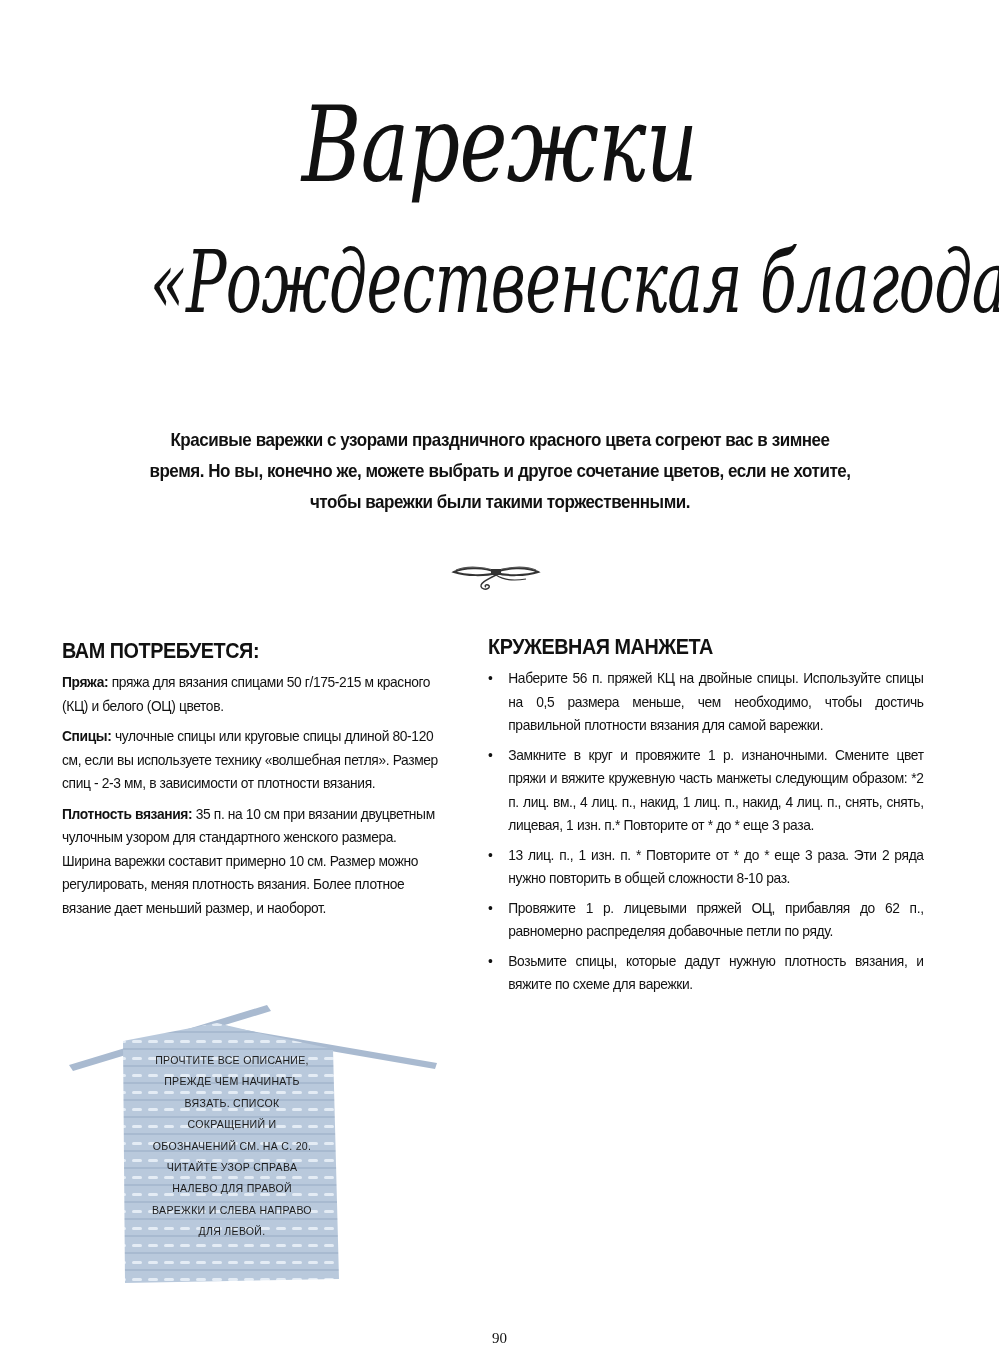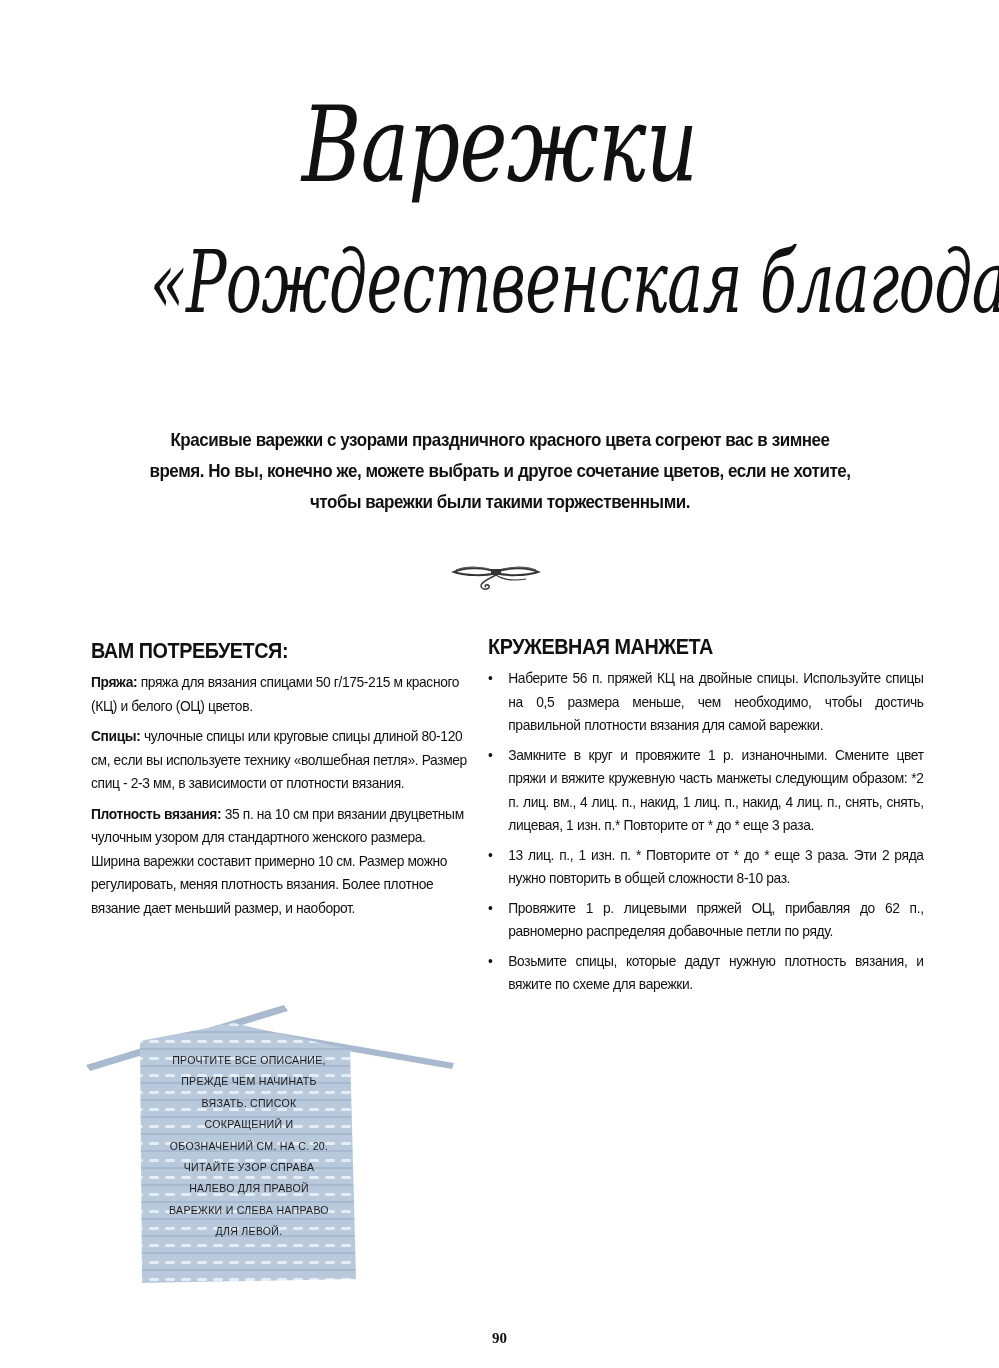--- a/index.html
+++ b/index.html
@@ -14,49 +14,49 @@
     }
     .title-1 { top: 80px; font-size: 104px; line-height: 130px; transform: scaleX(0.78); }
     .title-2 { top: 222px; font-size: 86px; line-height: 120px; transform: scaleX(0.70); white-space: nowrap; }
     .intro {
       position: absolute; left: 110px; width: 780px; top: 424px; text-align: center;
       font-family: "Liberation Sans", sans-serif; font-weight: bold; font-size: 18.5px;
       line-height: 31px; letter-spacing: -0.5px; transform: scaleX(0.92); transform-origin: center top;
     }
     .ornament { position: absolute; left: 446px; top: 560px; width: 100px; height: 34px; }
     .col { position: absolute; font-family: "Liberation Sans", sans-serif; }
-    .col-left { left: 62px; top: 636px; width: 380px; margin-left: 29px; }
+    .col-left { left: 62px; top: 636px; width: 380px; }
     .col-right { left: 488px; top: 632px; width: 430px; }
     .h2 {
       font-weight: bold; font-size: 22px; line-height: 30px; margin: 0 0 4px 0;
       letter-spacing: -0.5px; transform: scaleX(0.9); transform-origin: left;
     }
     .para {
       font-size: 15px; line-height: 23.5px; margin: 0 0 7px 0; letter-spacing: -0.4px;
       transform: scaleX(0.92); transform-origin: left top; width: 108%;
     }
     .para b { font-weight: bold; }
     ul.steps { list-style: none; padding: 0; margin: 0; }
     ul.steps li {
       position: relative; padding-left: 22px; font-size: 15px; line-height: 23.5px;
       margin-bottom: 6px; letter-spacing: -0.4px; text-align: justify;
       transform: scaleX(0.92); transform-origin: left top; width: 105%;
     }
     ul.steps li .bullet { position: absolute; left: 0; top: 0; }
-    .photo { position: absolute; left: 84px; top: 965px; width: 380px; height: 330px; }
+    .photo { position: absolute; left: 67px; top: 965px; width: 380px; height: 330px; }
     .photo svg { position: absolute; left: 0; top: 0; }
     .note {
       position: absolute; left: 150px; top: 1050px; width: 190px; text-align: center;
       font-family: "Liberation Sans", sans-serif; font-size: 11.5px; line-height: 21.4px;
       color: #1c1c1c; font-variant: small-caps; letter-spacing: 0.3px; text-transform: uppercase;
       transform: scaleX(0.92);
     }
     .page-number {
       position: absolute; left: 0; width: 999px; top: 1330px; text-align: center;
-      font-family: "Liberation Serif", serif; font-size: 15px; color: #111; font-weight: bold;
+      font-family: "Liberation Serif", serif; font-size: 15px; color: #111;
     }
   </style>
 </head>
 <body>
 
 <div>
 
   <div class="title title-1">Варежки</div>
   <div class="title title-2">«Рождественская благодать»</div>
 

